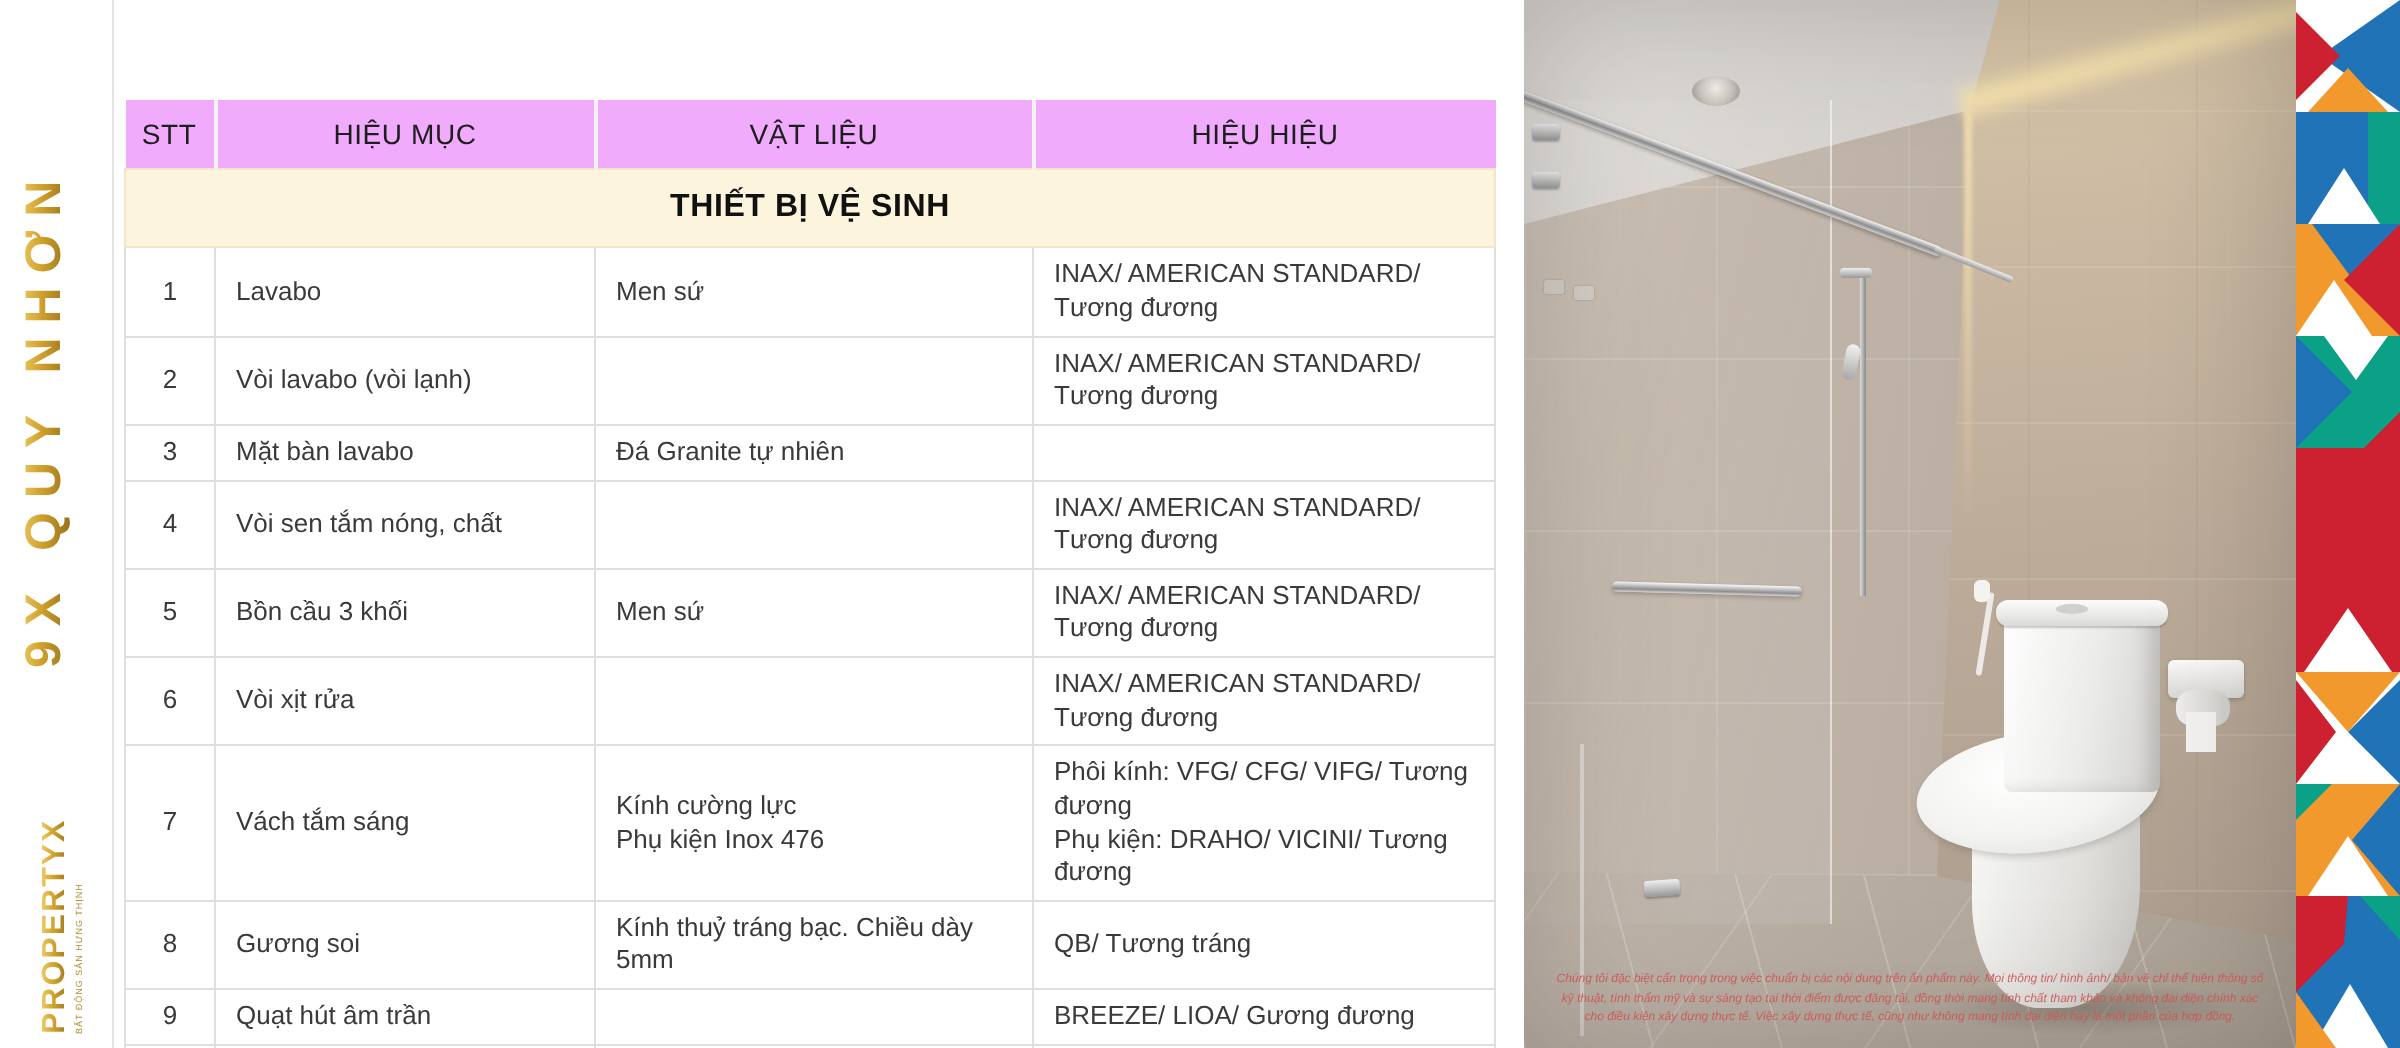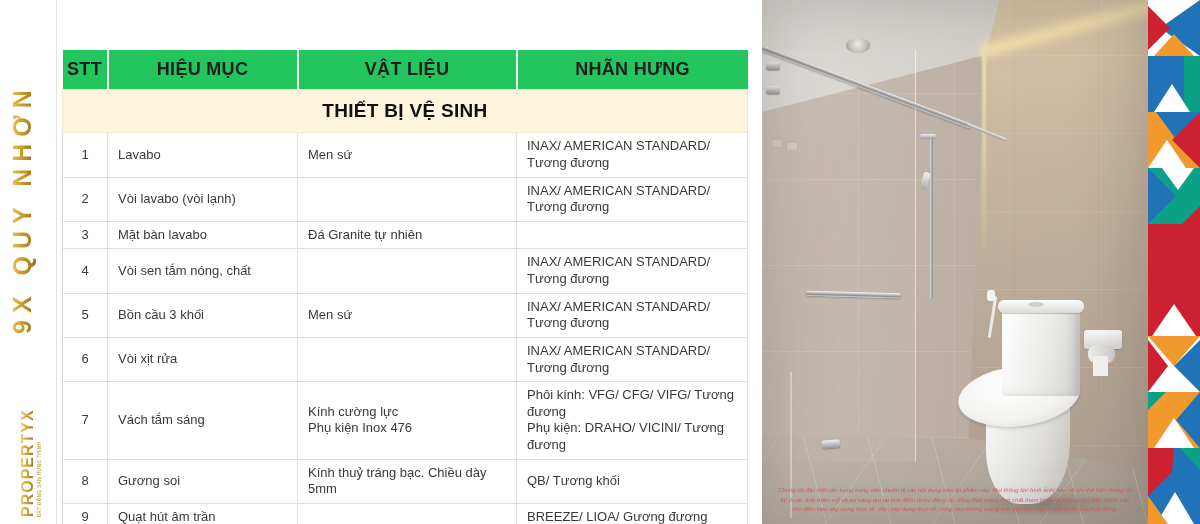--- a/index.html
+++ b/index.html
@@ -23,32 +23,32 @@
     position:absolute;left:20px;top:517px;width:122px;
     transform:rotate(-90deg);transform-origin:0 0;line-height:1;
   }
   .brand-name{font-size:16px;font-weight:bold;letter-spacing:1px;}
   .brand-tag{font-size:4.5px;letter-spacing:.5px;color:#b08c2e;margin-top:2px;}
   
   .spec-table-wrap{position:absolute;left:62px;top:50px;width:685px;}
   table.spec{border-collapse:collapse;table-layout:fixed;width:685px;font-size:13px;color:#3a3a3a;}
   col.c-stt{width:45px;}col.c-item{width:190px;}col.c-mat{width:219px;}col.c-brand{width:231px;}
   .spec th{
-    background:#22c55e;color:#1e1e1e;font-size:18px;font-weight:bold;
+    background:#f0abfc;color:#1e1e1e;font-size:14px;font-weight:normal;
     letter-spacing:.3px;padding:9px 4px;text-align:center;border-left:2px solid #f2f2f2;
   }
   .spec th:first-child{border-left:none;}
   .spec td{
     border:1px solid #dfdfdf;padding:5px 10px;vertical-align:middle;
     line-height:1.28;white-space:pre-line;
   }
   .spec td.stt{text-align:center;padding:5px 2px;}
   .spec tr.section-row td{
     background:#fcf4dd;border:1px solid #f0e6cc;color:#111;
-    font-weight:bold;text-align:center;font-size:19px;letter-spacing:.3px;padding:9px 4px;
+    font-weight:bold;text-align:center;font-size:16px;letter-spacing:.3px;padding:9px 4px;
   }
   
   .photo{position:absolute;left:762px;top:0;width:386px;height:524px;overflow:hidden;
     background:linear-gradient(100deg,#c9beb2 0%,#bbaea2 55%,#b0a396 100%);}
   .tiles{position:absolute;inset:0;
     background:
       repeating-linear-gradient(0deg,rgba(255,255,255,.13) 0 1px,transparent 1px 86px),
       repeating-linear-gradient(90deg,rgba(255,255,255,.10) 0 1px,transparent 1px 96px);}
   .right-wall{position:absolute;inset:0;
     clip-path:polygon(223px 55px,238px 0,386px 0,386px 524px,205px 472px,214px 260px);
@@ -149,21 +149,21 @@
         <col class="c-stt">
         <col class="c-item">
         <col class="c-mat">
         <col class="c-brand">
       </colgroup>
     <thead>
       <tr>
         <th>STT</th>
         <th>HIỆU MỤC</th>
         <th>VẬT LIỆU</th>
-        <th>NHÃN HƯNG</th>
+        <th>HIỆU HIỆU</th>
       </tr>
       <tr class="section-row">
         <td colspan="4">THIẾT BỊ VỆ SINH</td>
       </tr>
     </thead>
     <tbody id="spec-body">
         <tr>
           <td class="stt">1</td>
           <td>Lavabo</td>
           <td>Men sứ</td>
@@ -204,21 +204,21 @@
           <td>Vách tắm sáng</td>
           <td>Kính cường lực
 Phụ kiện Inox 476</td>
           <td>Phôi kính: VFG/ CFG/ VIFG/ Tương đương
 Phụ kiện: DRAHO/ VICINI/ Tương đương</td>
         </tr>
         <tr>
           <td class="stt">8</td>
           <td>Gương soi</td>
           <td>Kính thuỷ tráng bạc. Chiều dày 5mm</td>
-          <td>QB/ Tương khối</td>
+          <td>QB/ Tương tráng</td>
         </tr>
         <tr>
           <td class="stt">9</td>
           <td>Quạt hút âm trần</td>
           <td></td>
           <td>BREEZE/ LIOA/ Gương đương</td>
         </tr>
         <tr>
           <td class="stt">10</td>
           <td>Phễu thu sàn</td>

